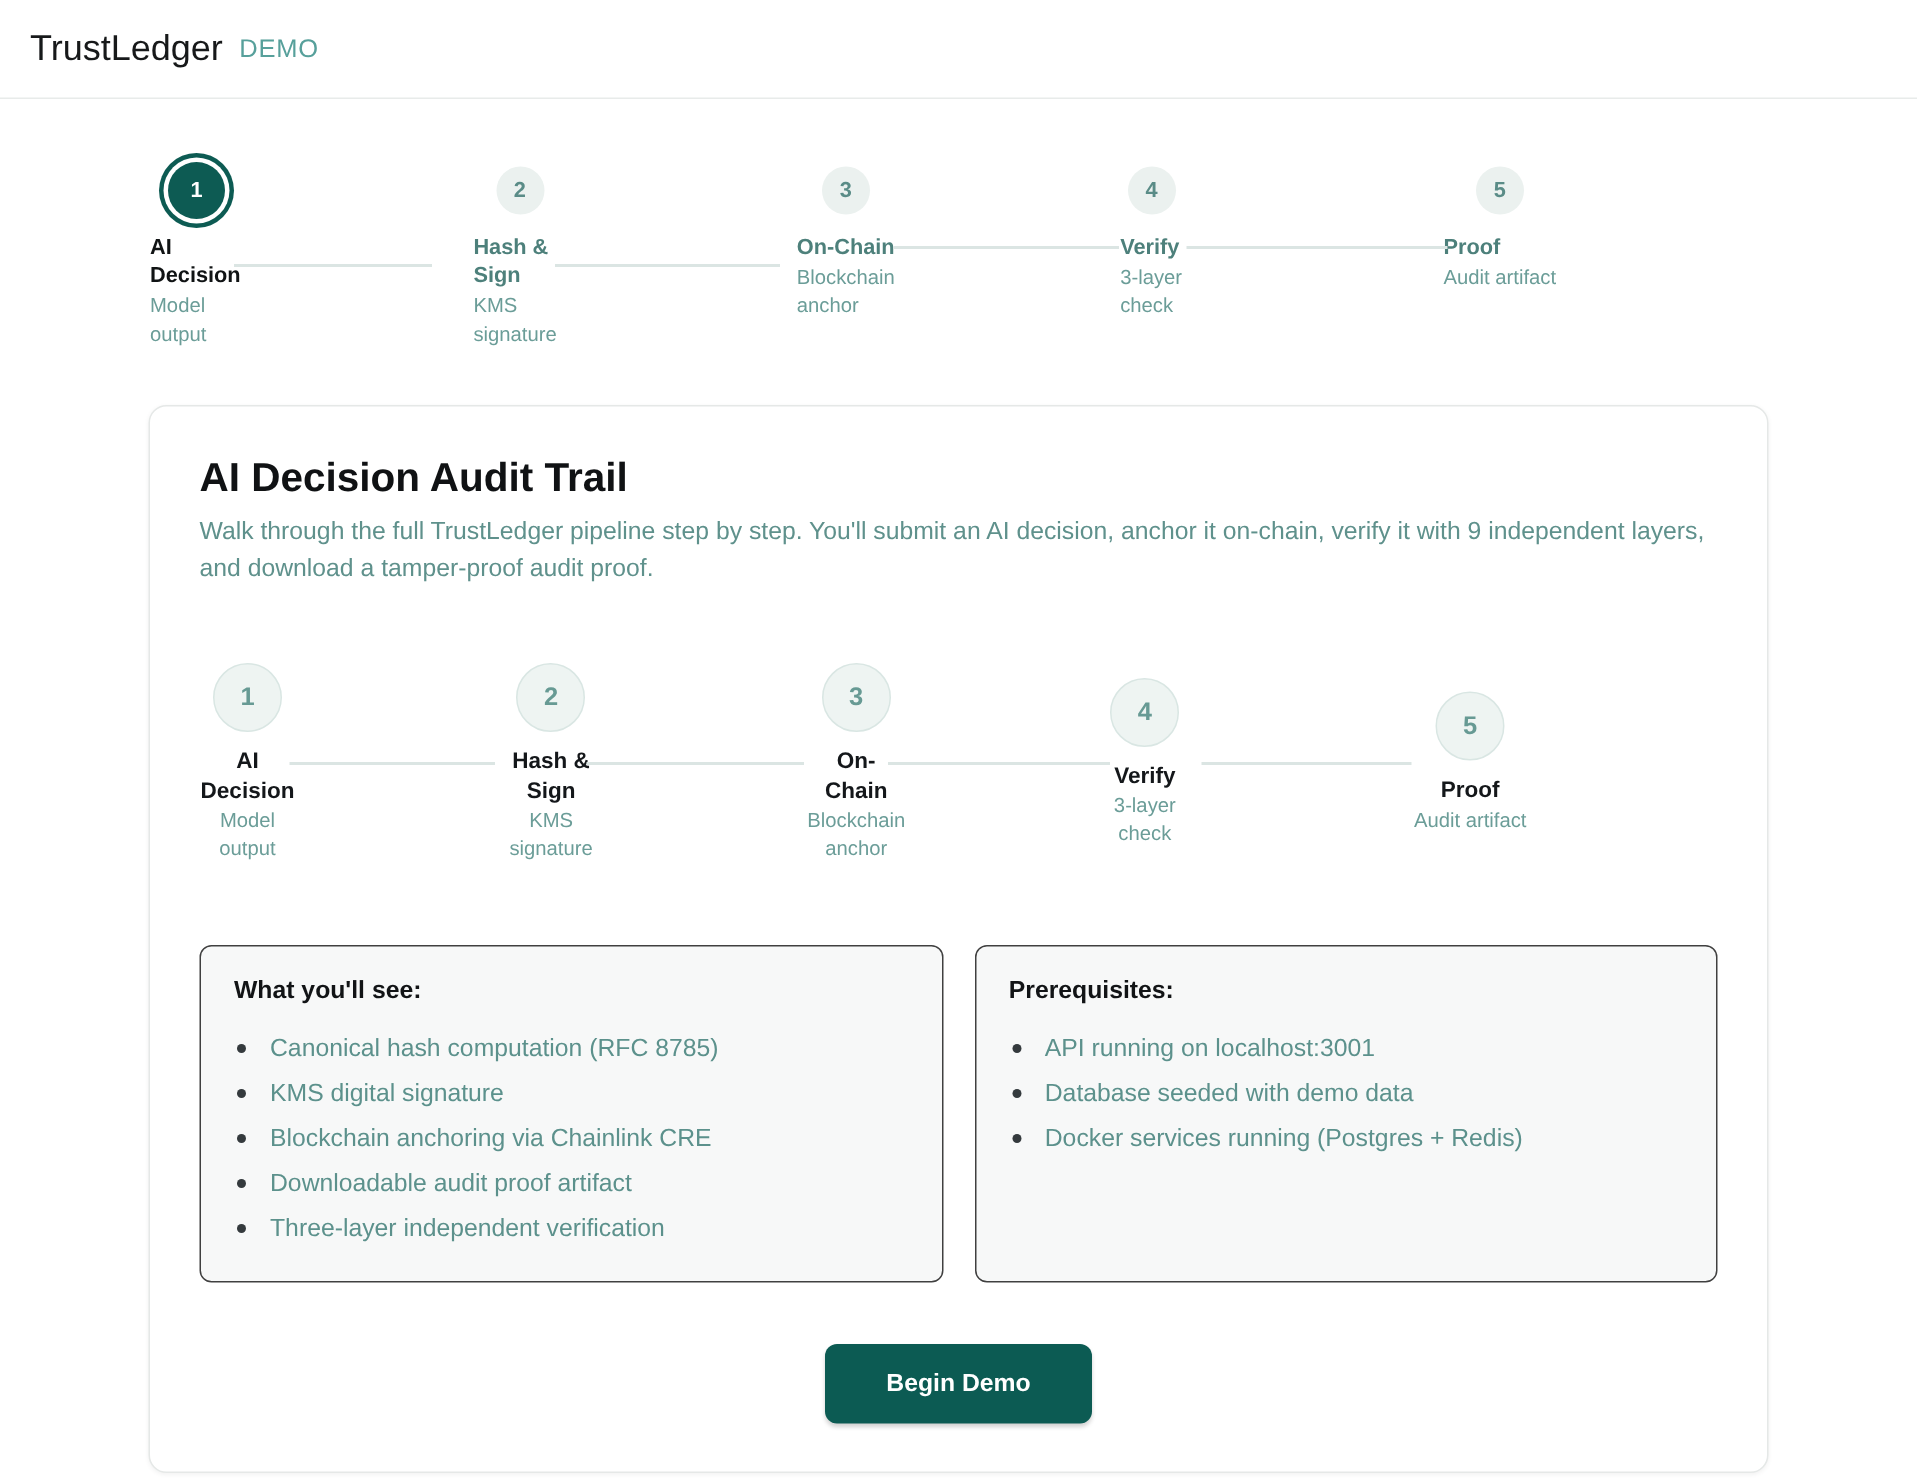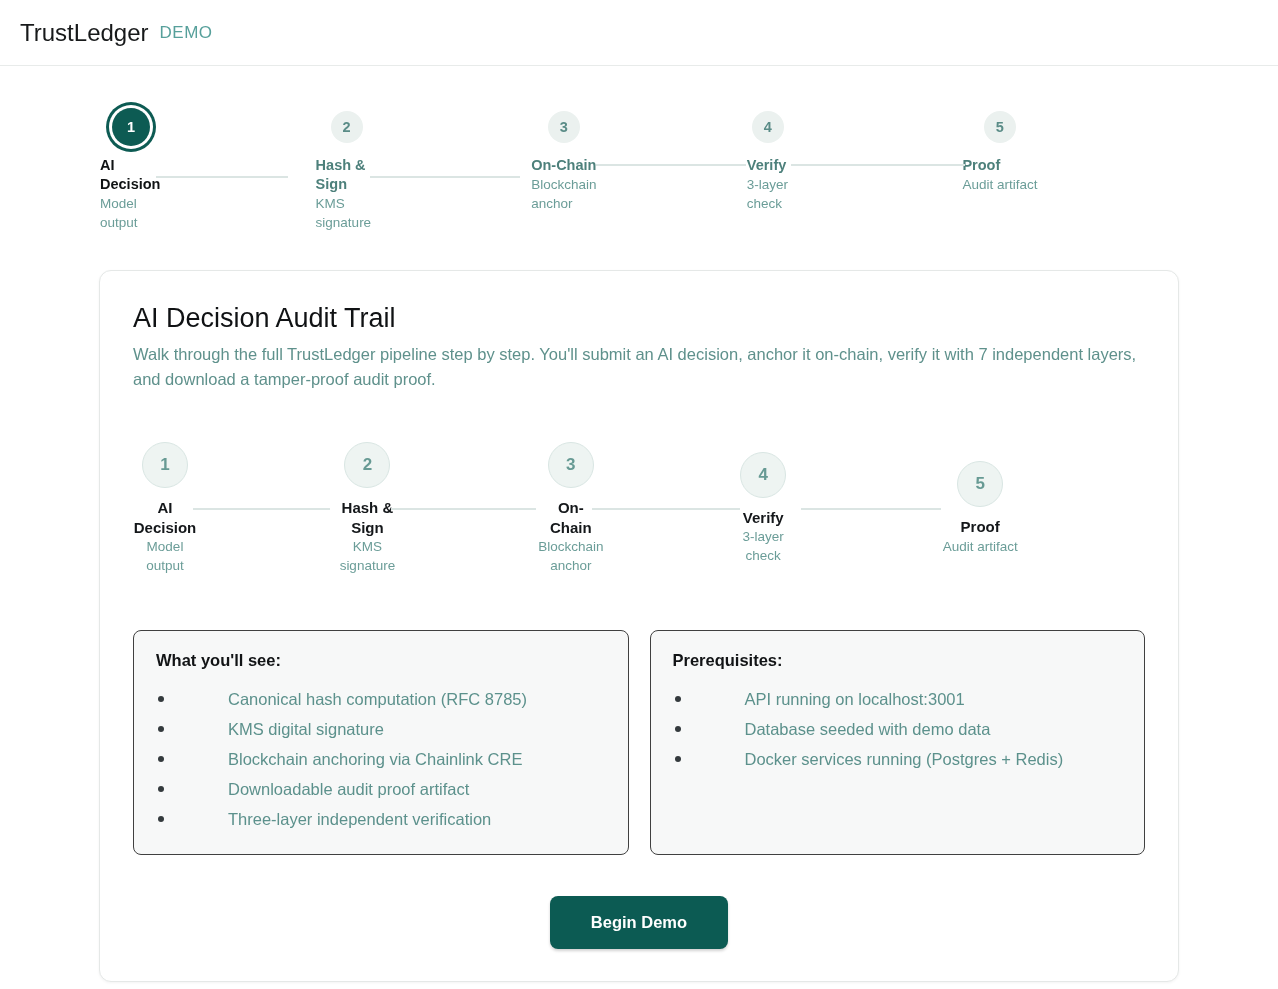--- a/index.html
+++ b/index.html
@@ -41,21 +41,21 @@
   .stepper-top .s3 .title { max-width:50px; } .stepper-top .s3 .sub { max-width:42px; }
   .stepper-top .s4 .title { max-width:86px; } .stepper-top .s4 .sub { max-width:96px; }
   .stepper-top .tc1 { left:56px;  top:75px; width:132px; }
   .stepper-top .tc2 { left:270px; top:75px; width:150px; }
   .stepper-top .tc3 { left:496px; top:63px; width:150px; }
   .stepper-top .tc4 { left:691px; top:63px; width:174px; }
 
   
   .card { width:1080px; margin:38px auto 19px; background:#fff; border:1px solid #e5e8e7;
           border-radius:12px; padding:32px 33px; box-shadow:0 1px 3px rgba(0,0,0,0.05); }
-  .card h1 { font-size:27px; font-weight:normal; color:#101214; line-height:31px; }
+  .card h1 { font-size:27px; font-weight:bold; color:#101214; line-height:31px; }
   .card .description { margin-top:8px; font-size:16.5px; line-height:25px; color:#5f918c; max-width:1012px; }
 
   
   .stepper-inner { margin-top:50px; height:133px; align-items:center; }
   .stepper-inner .step-col { align-items:center; text-align:center; }
   .stepper-inner .circle-row { height:46px; }
   .stepper-inner .circle {
     width:46px; height:46px; border-radius:50%; background:#eef4f2; border:1px solid #d9e6e3;
     display:flex; align-items:center; justify-content:center;
     font-size:17px; font-weight:bold; color:#679a94; flex:0 0 auto;
@@ -70,21 +70,21 @@
   .stepper-inner .ic1 { left:60px;  top:66px; width:137px; }
   .stepper-inner .ic2 { left:258px; top:66px; width:145px; }
   .stepper-inner .ic3 { left:459px; top:66px; width:148px; }
   .stepper-inner .ic4 { left:668px; top:66px; width:140px; }
 
   
   .panels { display:flex; gap:21px; margin-top:55px; }
   .panel { flex:1; background:#f7f8f8; border:1px solid #404040; border-radius:8px; padding:20px 22px; min-height:218px; }
   .panel h3 { font-size:16.5px; font-weight:bold; color:#121416; margin-bottom:14px; }
   .panel ul { list-style:none; }
-  .panel li { display:flex; align-items:flex-start; line-height:30px;gap:48px; }
+  .panel li { display:flex; align-items:flex-start; line-height:30px; }
   .panel .dot { width:6px; height:6px; border-radius:50%; background:#343a3d; margin:12px 16px 0 2px; flex:0 0 auto; }
   .panel .item-text { font-size:16.5px; color:#5c918c; }
 
   
   .cta-row { margin-top:41px; text-align:center; }
   .begin-btn { display:inline-block; background:#0c5b53; color:#ffffff; font-family:inherit;
                font-size:16.5px; font-weight:bold; border:none; border-radius:8px;
                padding:17px 41px; cursor:pointer; box-shadow:0 2px 3px rgba(0,0,0,0.18); }
 </style>
 </head>
@@ -142,21 +142,21 @@
     </div>
   </div>
   <div class="connector tc1"></div>
   <div class="connector tc2"></div>
   <div class="connector tc3"></div>
   <div class="connector tc4"></div>
 </nav>
 
 <main class="card">
   <h1>AI Decision Audit Trail</h1>
-  <p class="description">Walk through the full TrustLedger pipeline step by step. You'll submit an AI decision, anchor it on-chain, verify it with 7 independent layers, and download a tamper-proof audit proof.</p>
+  <p class="description">Walk through the full TrustLedger pipeline step by step. You'll submit an AI decision, anchor it on-chain, verify it with 9 independent layers, and download a tamper-proof audit proof.</p>
 
   <div class="stepper stepper-inner">
     <div class="step s0">
       <div class="step-col">
         <div class="circle-row">
             <div class="circle">1</div>
           </div>
         <div class="title">AI Decision</div>
         <div class="sub">Model output</div>
       </div>

